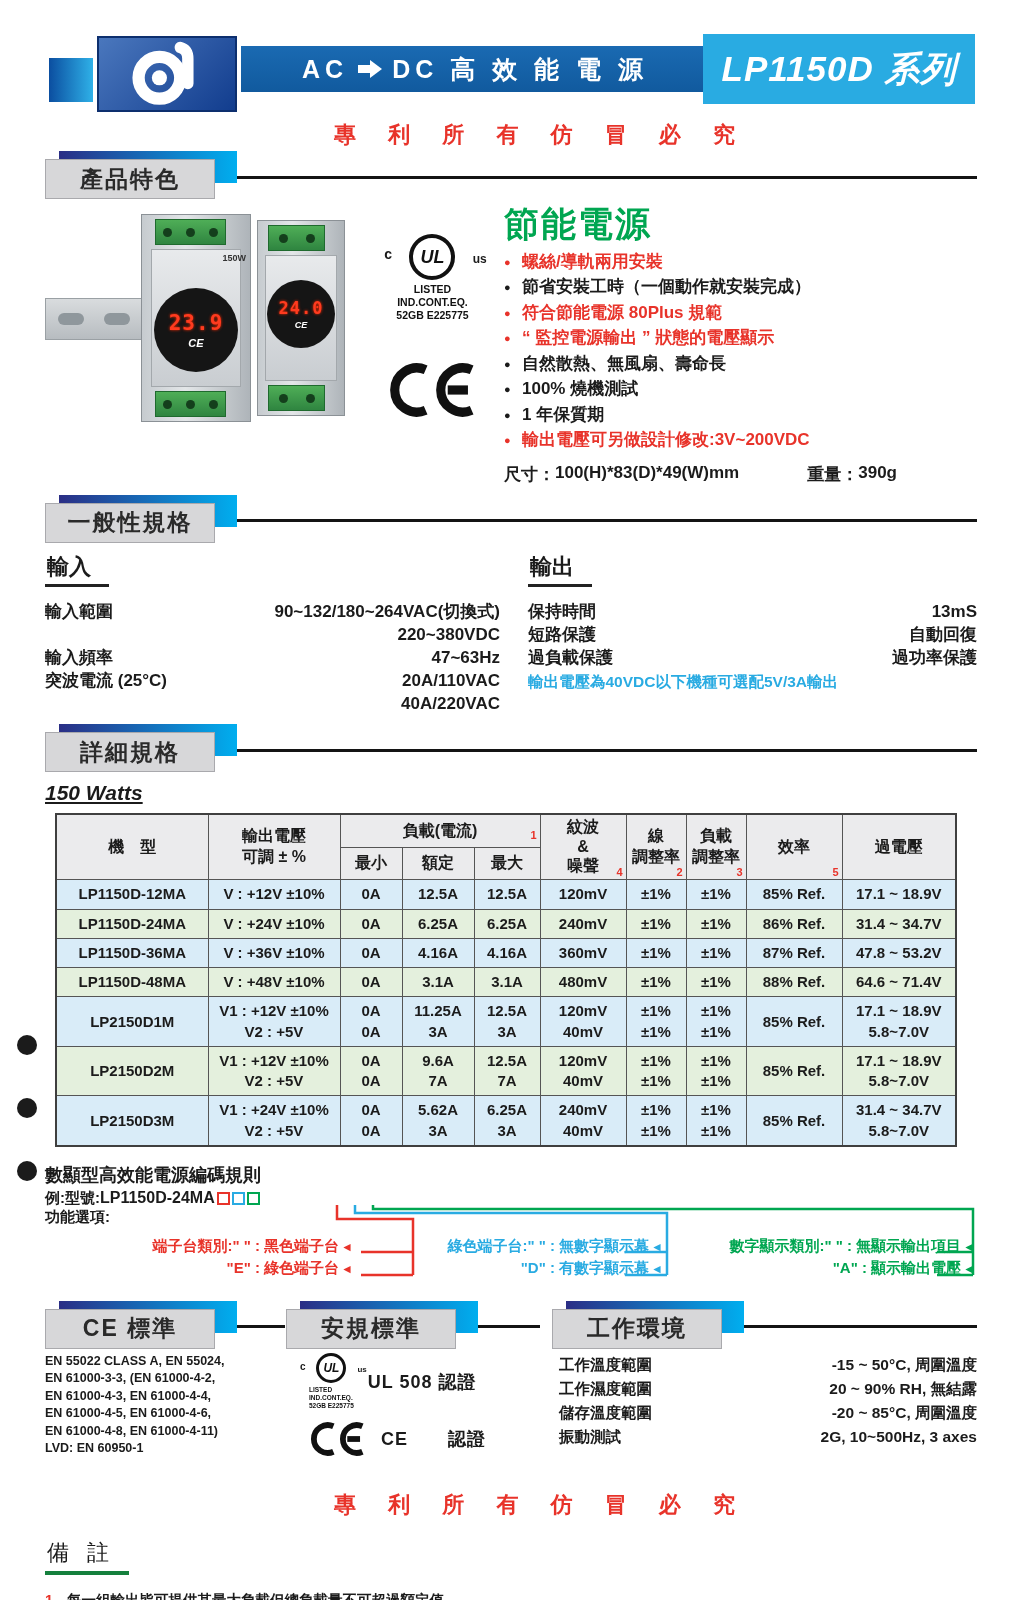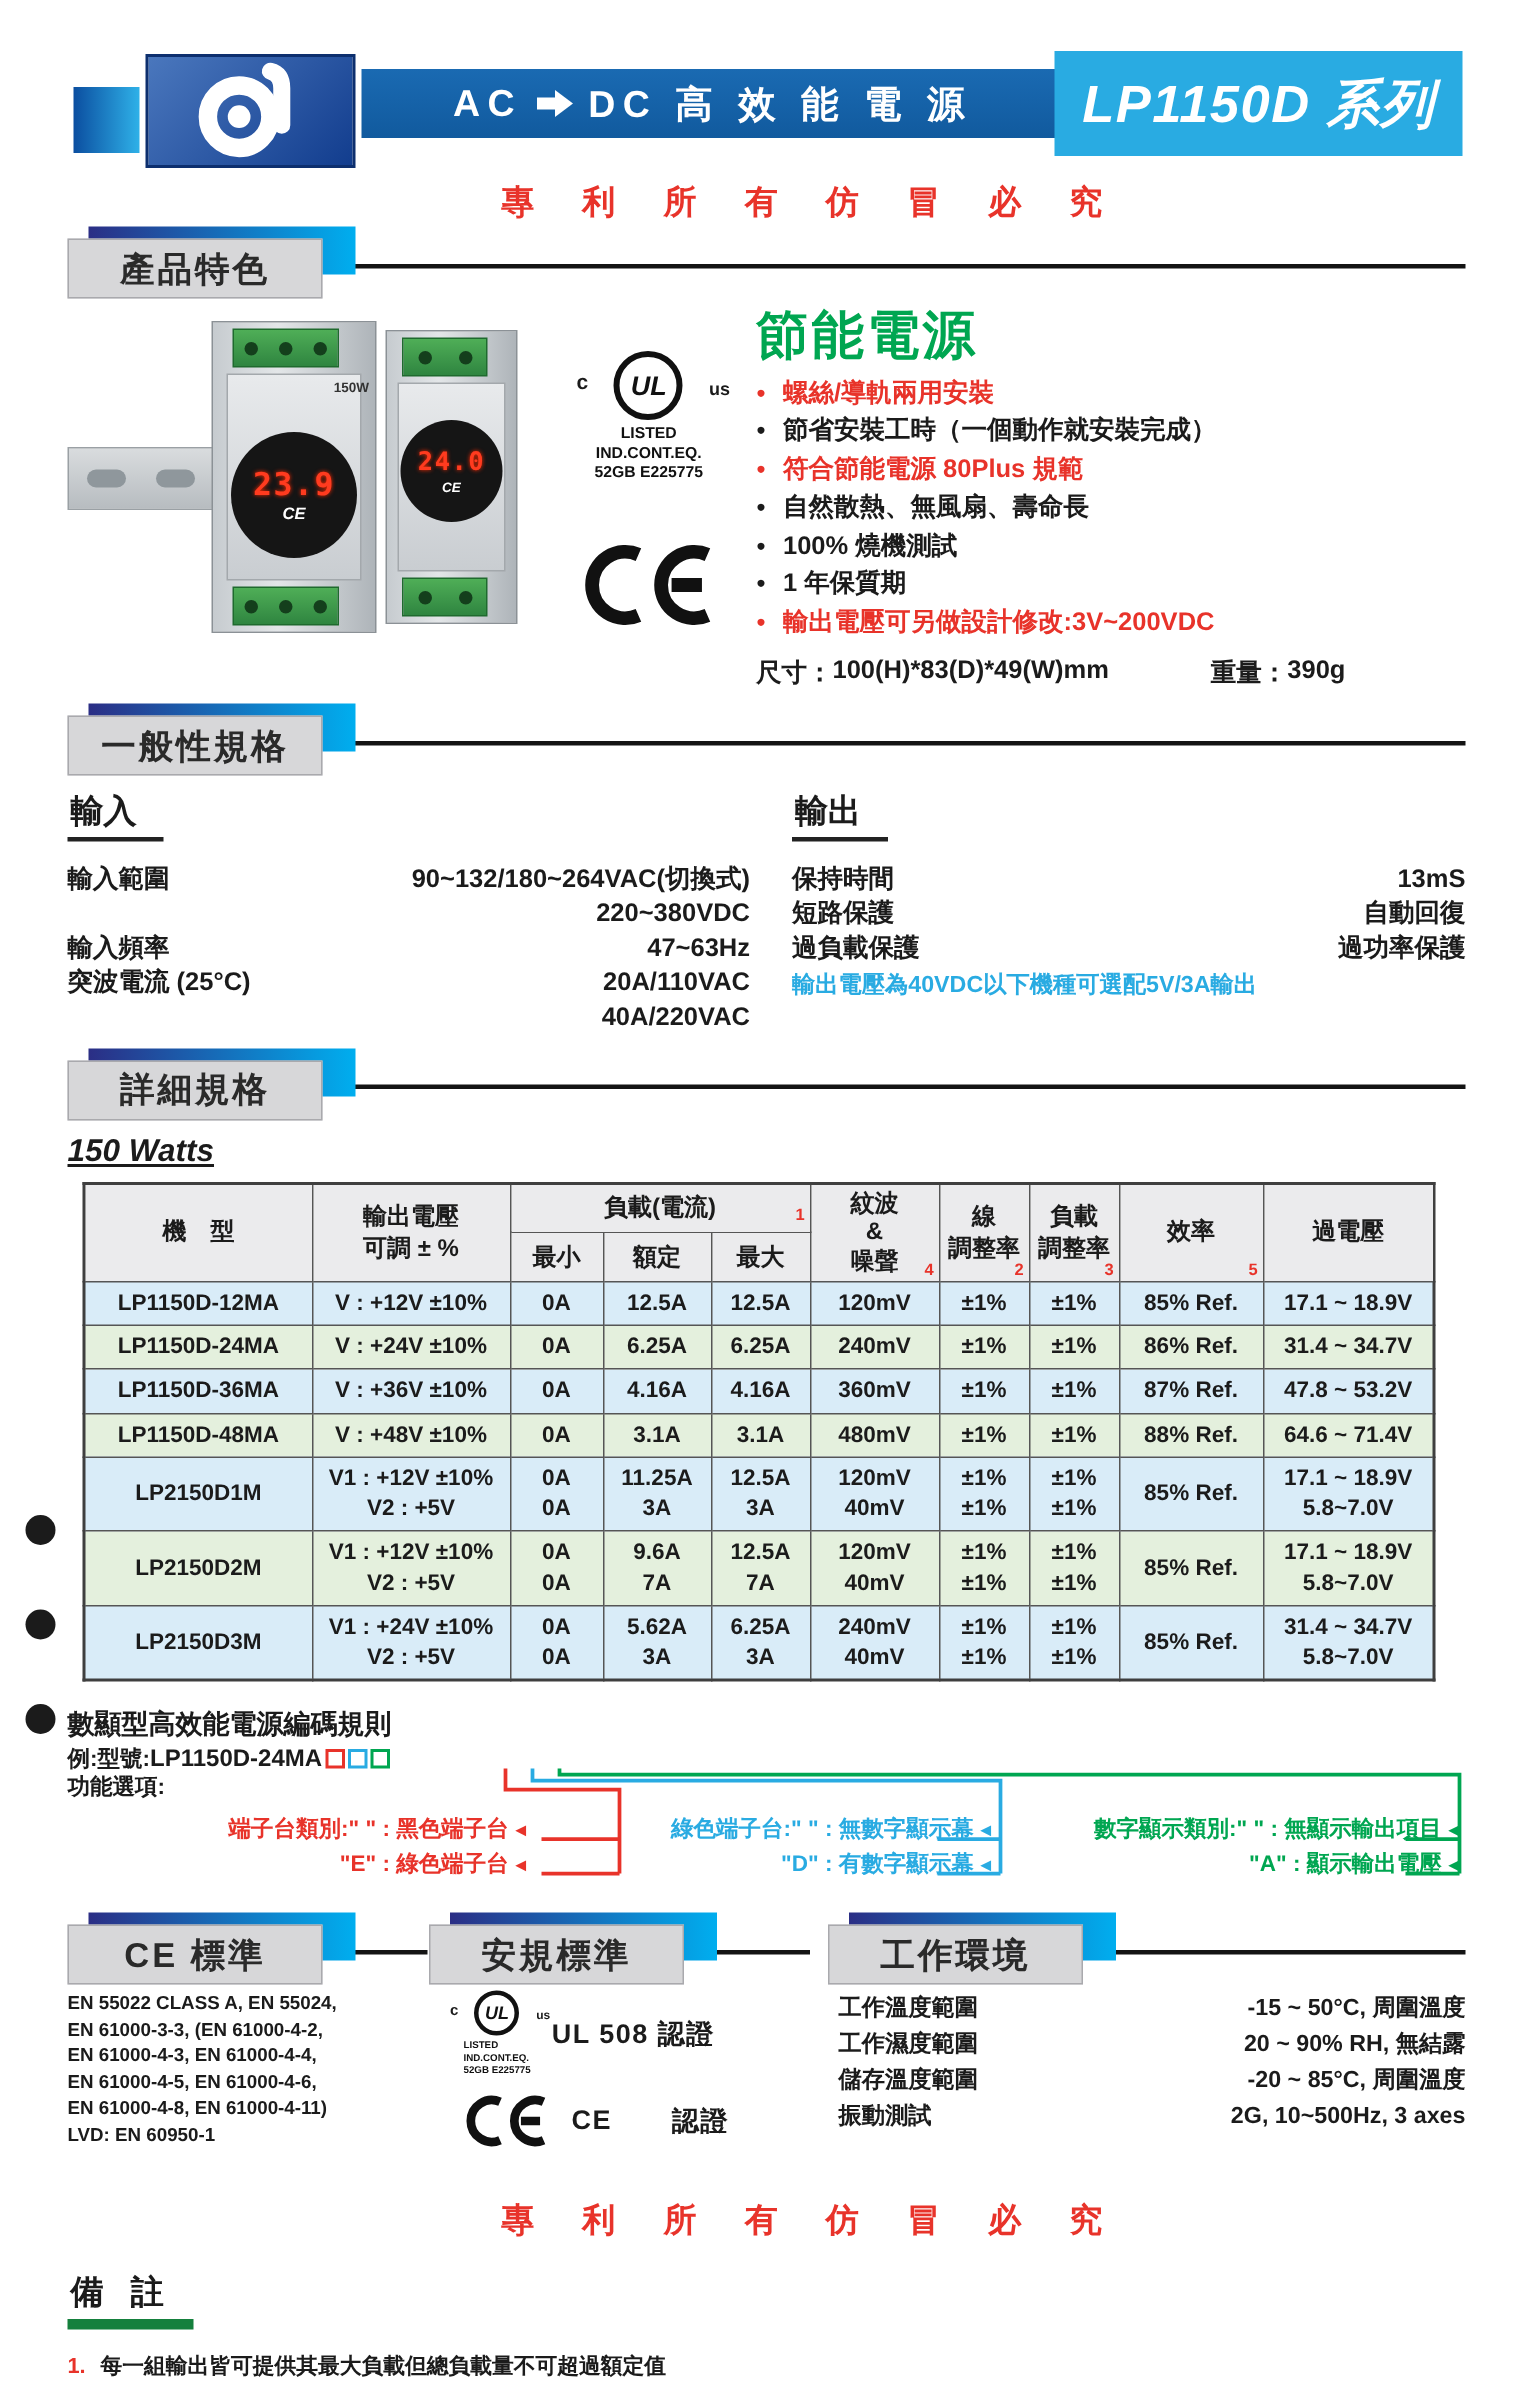--- a/index.html
+++ b/index.html
@@ -105,21 +105,21 @@
   .safety-item { display:flex; align-items:center; gap:14px; margin-bottom:10px; }
   .safety-txt { font-size:18px; font-weight:bold; letter-spacing:1px; }
   .ul-mini .ul-circle { width:30px; height:30px; border-width:3px; font-size:12px; }
   .ul-mini .ul-lines { font-size:6.5px; }
   .ul-mini .ul-c { font-size:10px; left:-9px; top:8px; }
   .ul-mini .ul-us { font-size:8px; right:-13px; top:12px; }
   .env-col { flex:1; font-size:15.5px; font-weight:bold; }
   .env-row { display:flex; justify-content:space-between; line-height:1.55; }
 
   
-  .notes-head { display:inline-block; font-size:22px; font-weight:bold; letter-spacing:6px; border-bottom:7px solid #15803d; padding:0 14px 3px 2px; margin-top:14px; }
+  .notes-head { display:inline-block; font-size:22px; font-weight:normal; letter-spacing:6px; border-bottom:4px solid #15803d; padding:0 14px 3px 2px; margin-top:14px; }
   .notes-list { margin-top:14px; }
   .note-item { display:flex; font-size:14.5px; font-weight:bold; line-height:1.55; }
   .note-item .n { color:#e8332a; width:22px; flex:none; }
   .note-item .t { white-space:pre-line; }
 </style>
 </head>
 <body>
 
 <div class="page">
 
@@ -216,20 +216,21 @@
         </svg>
       </div>
     </div>
 
     <div class="features-col">
       <div class="eco-title">節能電源</div>
       <ul class="feat-list">
         <li class="fred">螺絲/導軌兩用安裝</li>
         <li class="fblack">節省安裝工時（一個動作就安裝完成）</li>
         <li class="fred">符合節能電源 80Plus 規範</li>
+        <li class="fred">“ 監控電源輸出 ”  狀態的電壓顯示</li>
         <li class="fblack">自然散熱、無風扇、壽命長</li>
         <li class="fblack">100% 燒機測試</li>
         <li class="fblack">1 年保質期</li>
         <li class="fred">輸出電壓可另做設計修改:3V~200VDC</li>
       </ul>
       <div class="dim-line">
         <span>尺寸：</span>
           <span style="margin-left:-8px;">100(H)*83(D)*49(W)mm</span>
         <span class="wt">重量：</span>
           <span style="margin-left:-8px;">390g</span>

